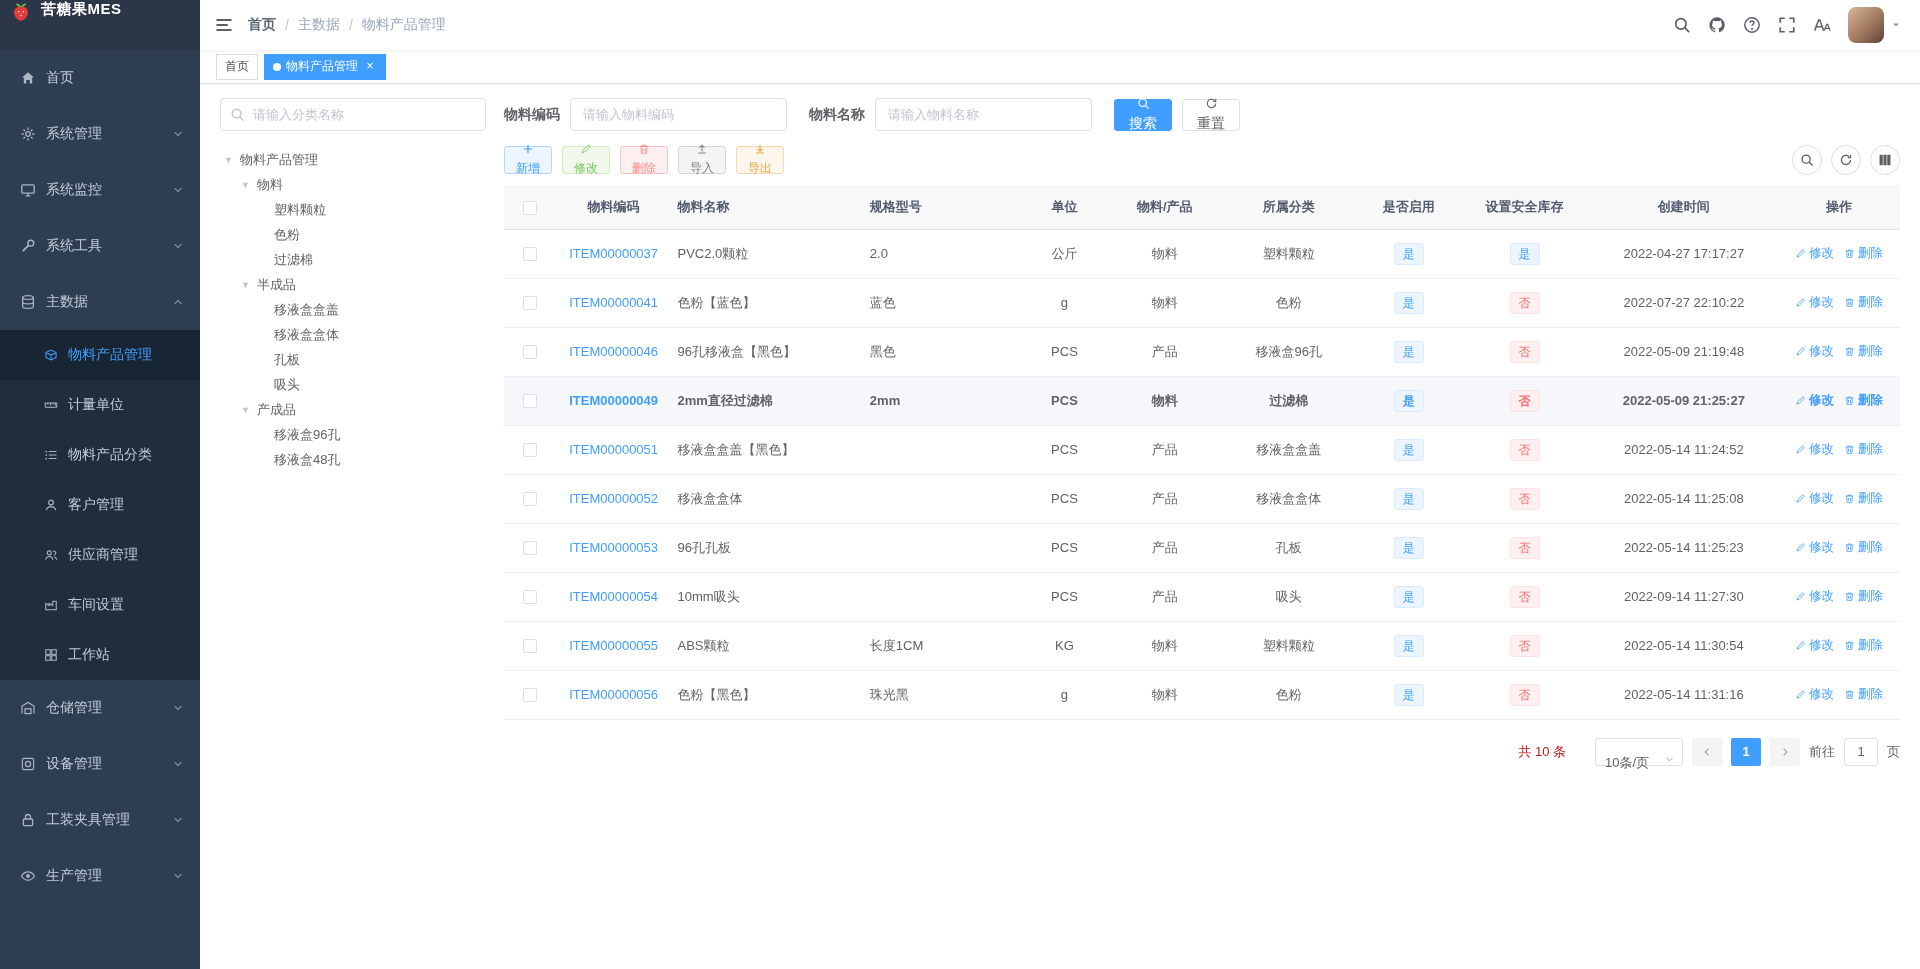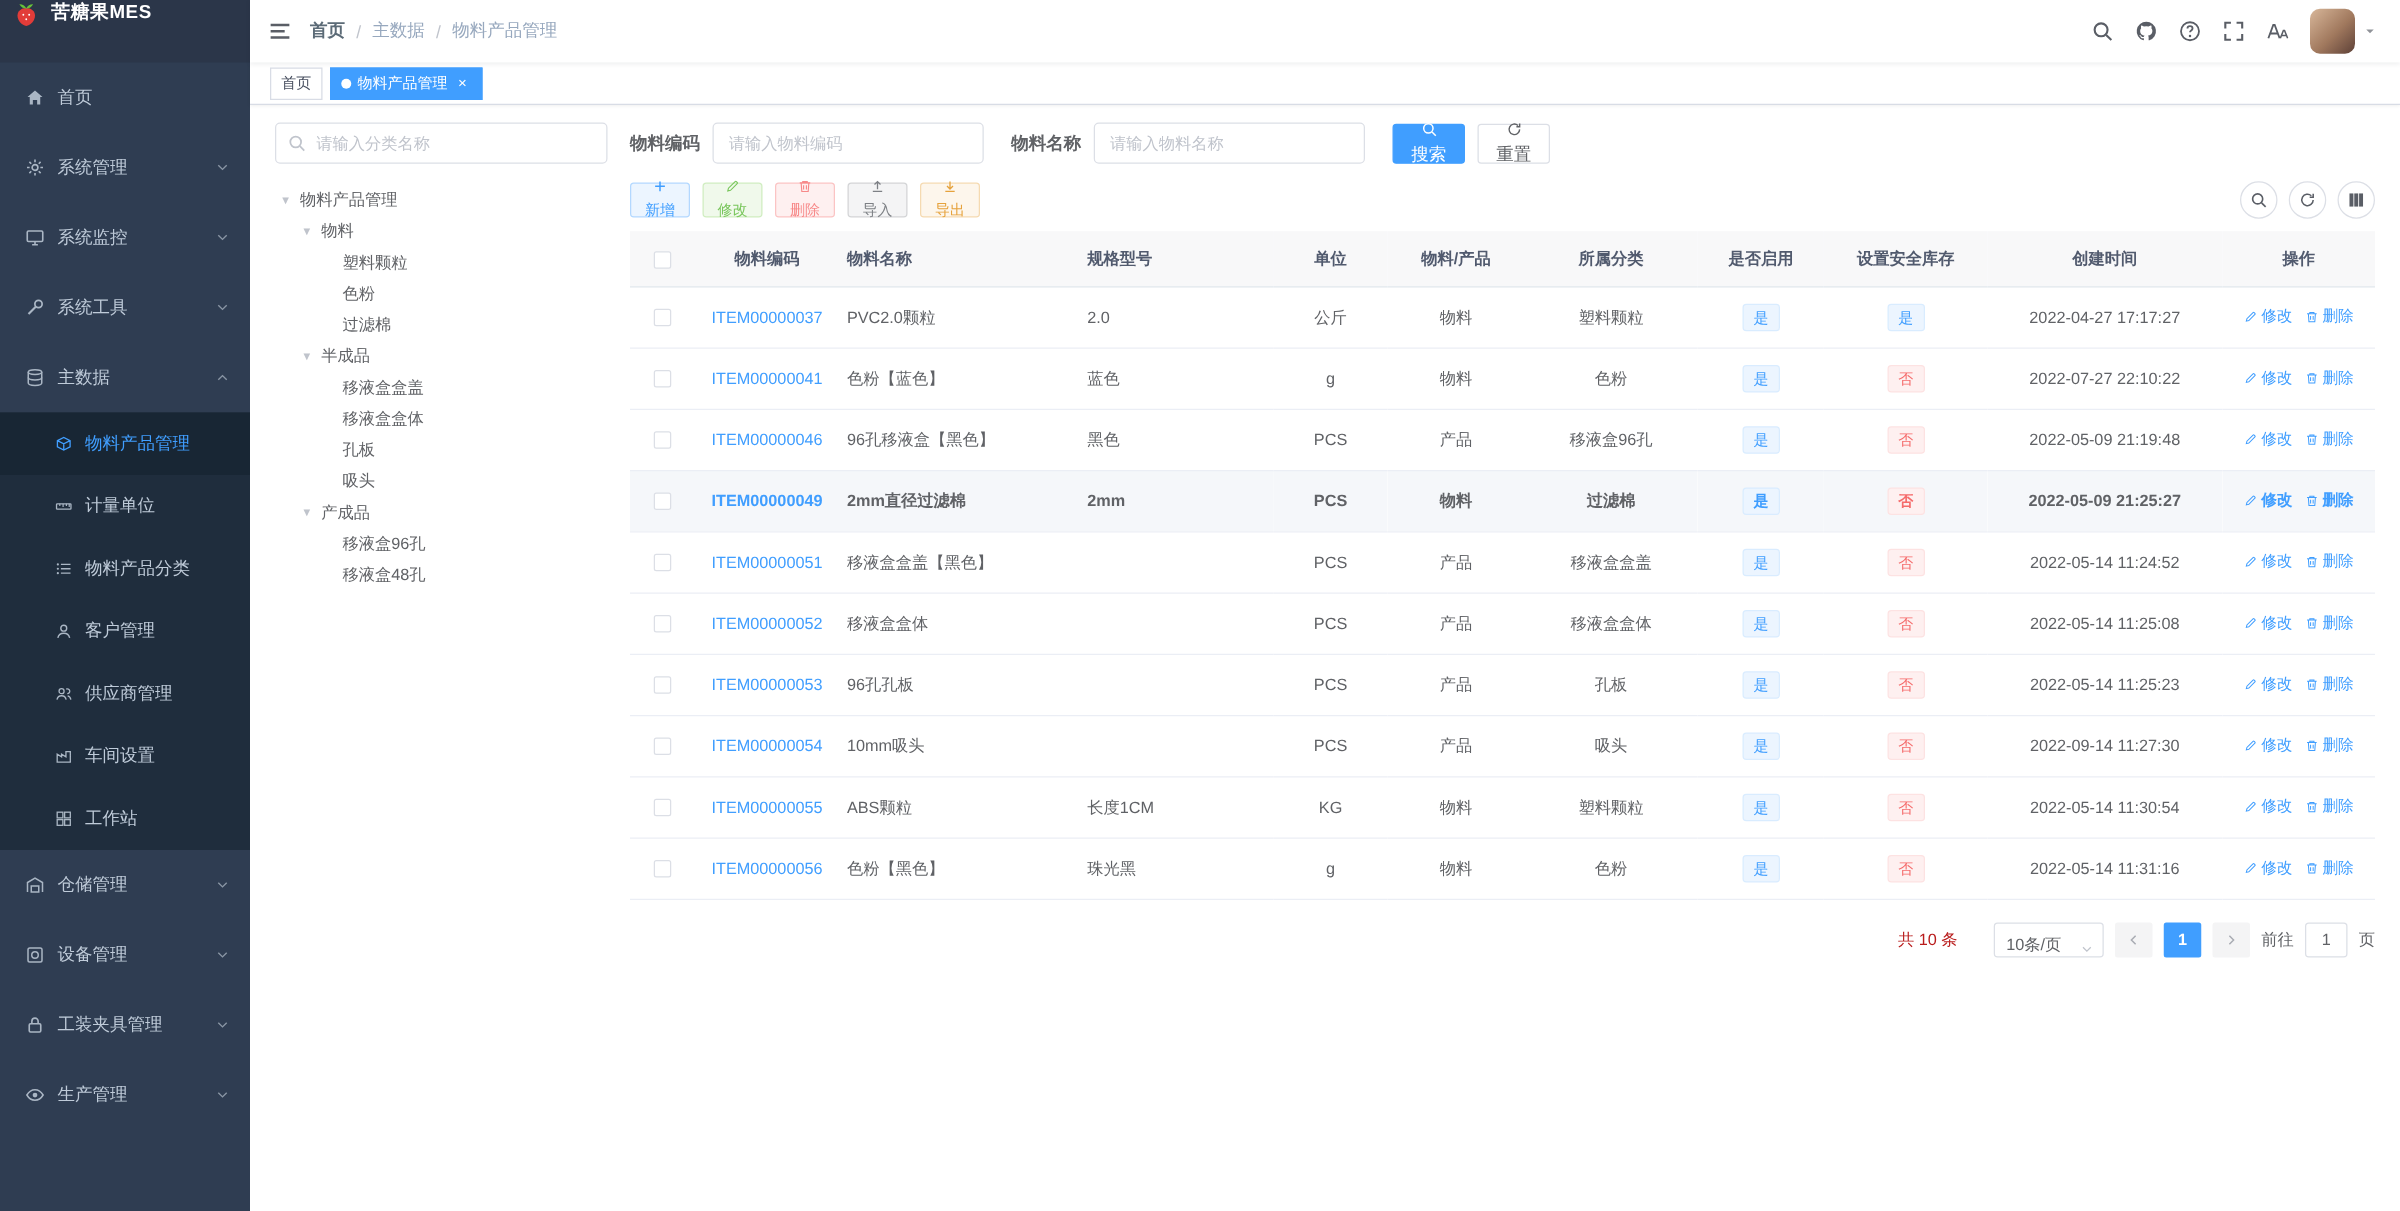--- a/index.html
+++ b/index.html
@@ -85,21 +85,21 @@
   .cbx { width:14px; height:14px; border:1px solid #dcdfe6; border-radius:2px; background:#fff; display:inline-block; vertical-align:middle; cursor:pointer; }
   .code-link { color:#409eff; cursor:pointer; }
   .badge { display:inline-block; padding:4px 8px; border-radius:3px; font-size:12px; line-height:1; }
   .badge-yes { color:#409eff; background:#ecf5ff; border:1px solid #d9ecff; }
   .badge-no  { color:#f56c6c; background:#fef0f0; border:1px solid #fde2e2; }
   .op-link { color:#409eff; cursor:pointer; display:inline-flex; align-items:center; gap:3px; font-size:12.5px; }
   .op-link + .op-link { margin-left:10px; }
 
   .pagination { display:flex; align-items:center; justify-content:flex-end; gap:9px; margin-top:18px; font-size:13px; color:#606266; }
   .pg-total { margin-right:20px; color:#b91c1c; }
-  .page-size { height:28px; min-width:88px; border:1px solid #dcdfe6; border-radius:3px; background:#fff; display:inline-flex; align-items:flex-end; justify-content:space-between; gap:8px; padding:15px 7px 0 9px; cursor:pointer; color:#606266; }
+  .page-size { height:28px; min-width:88px; border:1px solid #dcdfe6; border-radius:3px; background:#fff; display:inline-flex; align-items:flex-start; justify-content:space-between; gap:8px; padding:15px 7px 0 9px; cursor:pointer; color:#606266; }
   .pg-caret { color:#c0c4cc; }
   .page-btn { min-width:30px; height:28px; border:none; border-radius:2px; background:#f4f4f5; color:#a8abb2; display:inline-flex; align-items:center; justify-content:center; cursor:pointer; font-size:13px; font-family:inherit; }
   .page-btn.active { background:#409eff; color:#fff; font-weight:700; }
   .goto-input { width:34px; height:28px; border:1px solid #dcdfe6; border-radius:3px; text-align:center; font-size:13px; color:#606266; outline:none; }
 
   .ic-slot { display:inline-flex; align-items:center; justify-content:center; flex-shrink:0; }
   .ic-slot svg { width:100%; height:100%; display:block; }
   .s11{width:11px;height:11px}.s12{width:12px;height:12px}.s13{width:13px;height:13px}
   .s14{width:14px;height:14px}.s16{width:16px;height:16px}.s22{width:22px;height:22px}
 </style>

